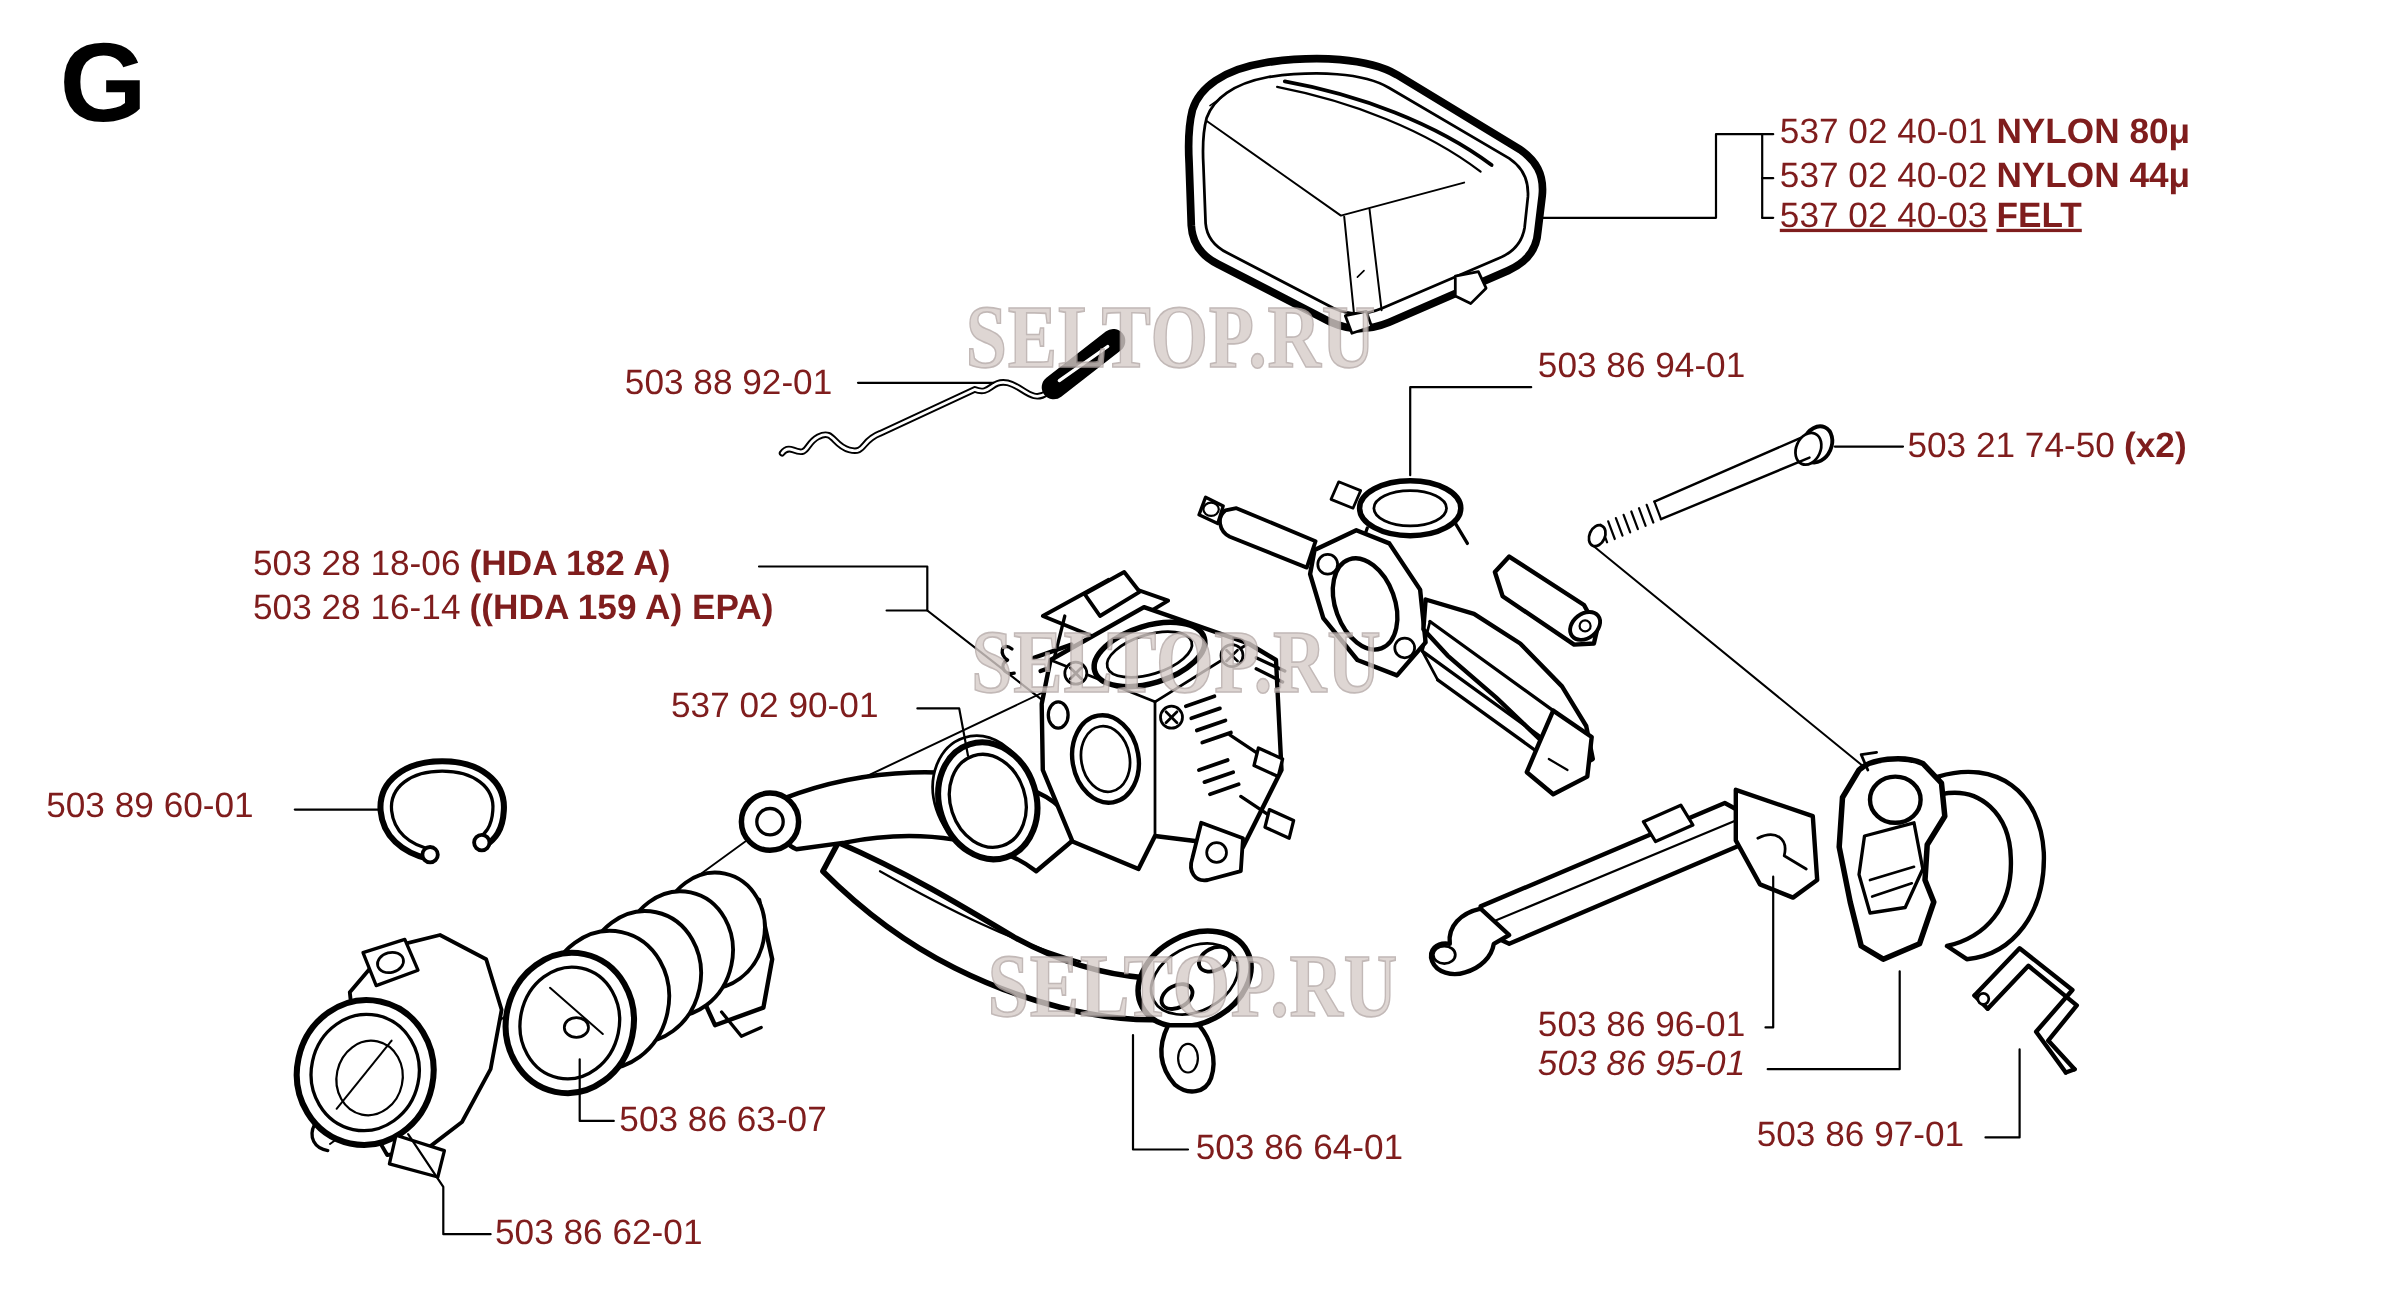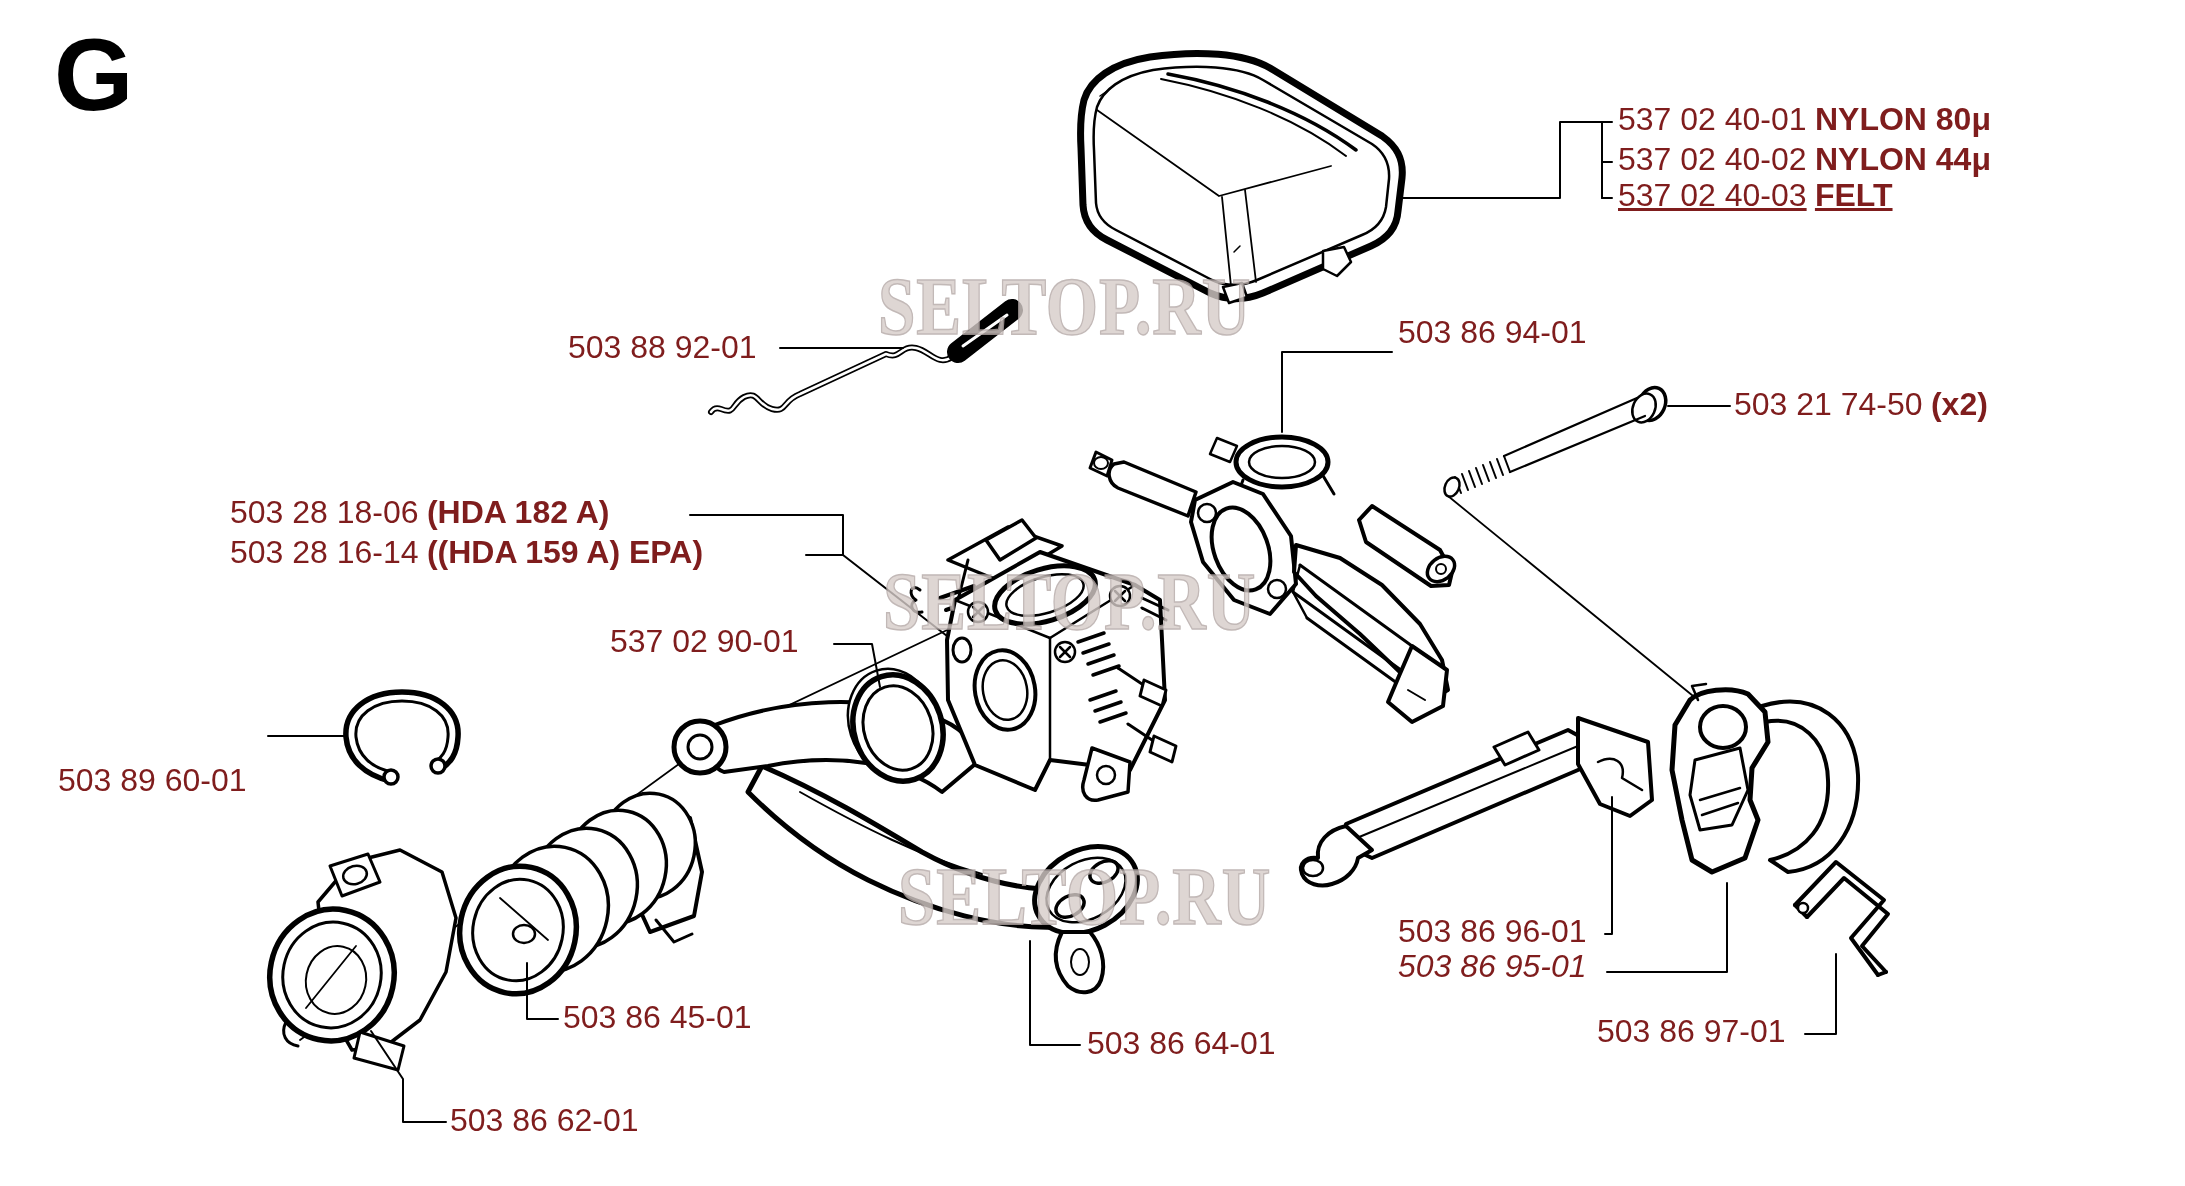--- a/index.html
+++ b/index.html
@@ -246,23 +246,23 @@
   <div class="lbl" style="left:1618px;top:179px;text-decoration:underline;"><span class="num">537 02 40-03</span><span class="desc">FELT</span></div>
 
   <div class="lbl" style="left:568px;top:331px;"><span class="num">503 88 92-01</span><span class="desc"></span></div>
   <div class="lbl" style="left:1398px;top:316px;"><span class="num">503 86 94-01</span><span class="desc"></span></div>
   <div class="lbl" style="left:1734px;top:388px;"><span class="num">503 21 74-50</span><span class="desc">(x2)</span></div>
 
   <div class="lbl" style="left:230px;top:496px;"><span class="num">503 28 18-06</span><span class="desc">(HDA 182 A)</span></div>
   <div class="lbl" style="left:230px;top:536px;"><span class="num">503 28 16-14</span><span class="desc">((HDA 159 A) EPA)</span></div>
 
   <div class="lbl" style="left:610px;top:625px;"><span class="num">537 02 90-01</span><span class="desc"></span></div>
-  <div class="lbl" style="left:58px;top:716px;margin-top:48px;"><span class="num">503 89 60-01</span><span class="desc"></span></div>
+  <div class="lbl" style="left:42px;top:716px;"><span class="num">503 89 60-01</span><span class="desc"></span></div>
 
   <div class="lbl" style="left:1398px;top:915px;"><span class="num">503 86 96-01</span><span class="desc"></span></div>
   <div class="lbl" style="left:1398px;top:950px;font-style:italic;"><span class="num">503 86 95-01</span><span class="desc"></span></div>
   <div class="lbl" style="left:1597px;top:1015px;"><span class="num">503 86 97-01</span><span class="desc"></span></div>
 
-  <div class="lbl" style="left:563px;top:1001px;"><span class="num">503 86 45-01</span><span class="desc"></span></div>
+  <div class="lbl" style="left:563px;top:1001px;"><span class="num">503 86 63-07</span><span class="desc"></span></div>
   <div class="lbl" style="left:450px;top:1104px;"><span class="num">503 86 62-01</span><span class="desc"></span></div>
   <div class="lbl" style="left:1087px;top:1027px;"><span class="num">503 86 64-01</span><span class="desc"></span></div>
 
 </div>
 
 </body></html>

